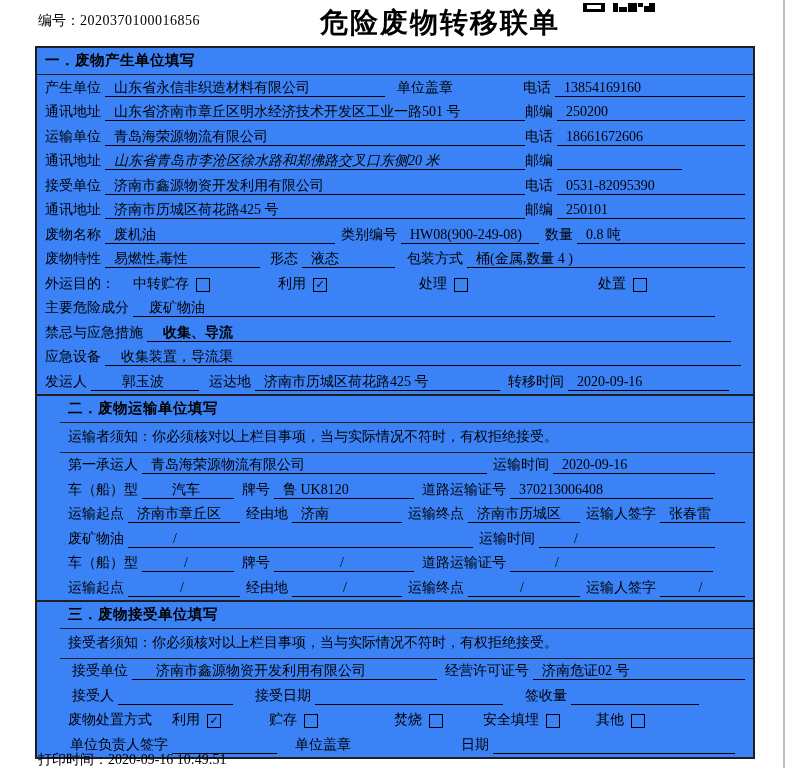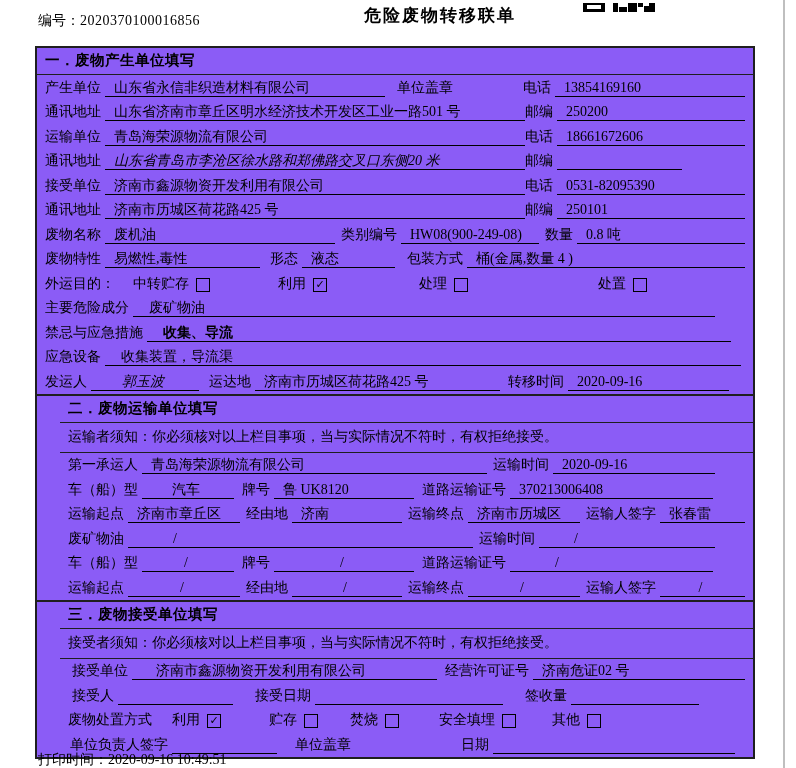--- a/index.html
+++ b/index.html
@@ -7,25 +7,25 @@
     width:796px; height:768px; background:#ffffff; color:#000;
     font-family:"Liberation Serif","DejaVu Serif",serif;
     font-size:14px; position:relative; overflow:hidden;
   }
   .page-edge { position:absolute; top:0; bottom:0; right:11px; width:2px; background:#bfbfbf; }
   .qr { position:absolute; top:0; left:583px; width:72px; height:9px; }
   .serial { position:absolute; top:12px; left:38px; white-space:nowrap; }
   .serial .num { letter-spacing:0.5px; }
   .title {
     position:absolute; top:4px; left:110px; width:660px; text-align:center;
-    font-size:17px; font-weight:bold; letter-spacing:2px;
+    font-size:28px; font-weight:bold; letter-spacing:2px;
   }
   .form-box {
     position:absolute; top:46px; left:35px; width:720px;
-    border:2px solid #1f1f1f; box-sizing:border-box; background:#8b5cf6;
+    border:2px solid #1f1f1f; box-sizing:border-box; background:#3b82f6;
   }
   .section + .section { border-top:2px solid #1f1f1f;padding-left:23px; }
   .section-header {
     font-weight:bold; font-size:14.5px; padding:3px 6px 4px 8px;
     border-bottom:1.5px solid #1f1f1f; letter-spacing:0.5px;
   }
   .note-row { padding:5px 6px 6px 8px; border-bottom:1.5px solid #1f1f1f; }
   .row {
     display:flex; align-items:flex-end; height:24.5px;
     padding:0 8px 3px 8px; box-sizing:border-box; overflow:hidden;
@@ -143,21 +143,21 @@
         <div class="row">
           <span class="lbl">禁忌与应急措施</span>
           <span class="val flex" style="margin-right: 14px; padding-left: 16px; font-weight: bold;">收集、导流</span>
         </div>
         <div class="row">
           <span class="lbl">应急设备</span>
           <span class="val flex" style="margin-right: 4px; padding-left: 16px;">收集装置，导流渠</span>
         </div>
         <div class="row">
           <span class="lbl">发运人</span>
-          <span class="val center" style="width: 108px; font-style: italic;">郭玉波</span>
+          <span class="val center" style="width: 108px;">郭玉波</span>
           <span class="lbl" style="margin-left: 10px;">运达地</span>
           <span class="val" style="width: 245px;">济南市历城区荷花路425 号</span>
           <span class="lbl" style="margin-left: 8px;">转移时间</span>
           <span class="val flex" style="margin-right: 16px;">2020-09-16</span>
         </div>
       </div>
       <div class="section">
         <div class="section-header">二．废物运输单位填写</div>
         <div class="note-row">运输者须知：你必须核对以上栏目事项，当与实际情况不符时，有权拒绝接受。</div>
         <div class="row">
@@ -225,21 +225,21 @@
           <span class="val" style="width: 188px;"></span>
           <span class="lbl" style="margin-left: 22px;">签收量</span>
           <span class="val" style="width: 128px;"></span>
         </div>
         <div class="row">
           <span class="lbl">废物处置方式</span>
           <span class="lbl" style="margin-left: 20px;">利用</span>
           <span class="cb">✓</span>
           <span class="lbl" style="margin-left: 48px;">贮存</span>
           <span class="cb"></span>
-          <span class="lbl" style="margin-left: 32px;">焚烧</span>
+          <span class="lbl" style="margin-left: 76px;">焚烧</span>
           <span class="cb"></span>
           <span class="lbl" style="margin-left: 40px;">安全填埋</span>
           <span class="cb"></span>
           <span class="lbl" style="margin-left: 36px;">其他</span>
           <span class="cb"></span>
         </div>
         <div class="row">
           <span class="lbl" style="margin-left: 2px;">单位负责人签字</span>
           <span class="val" style="width: 105px;"></span>
           <span class="lbl" style="margin-left: 18px;">单位盖章</span>

